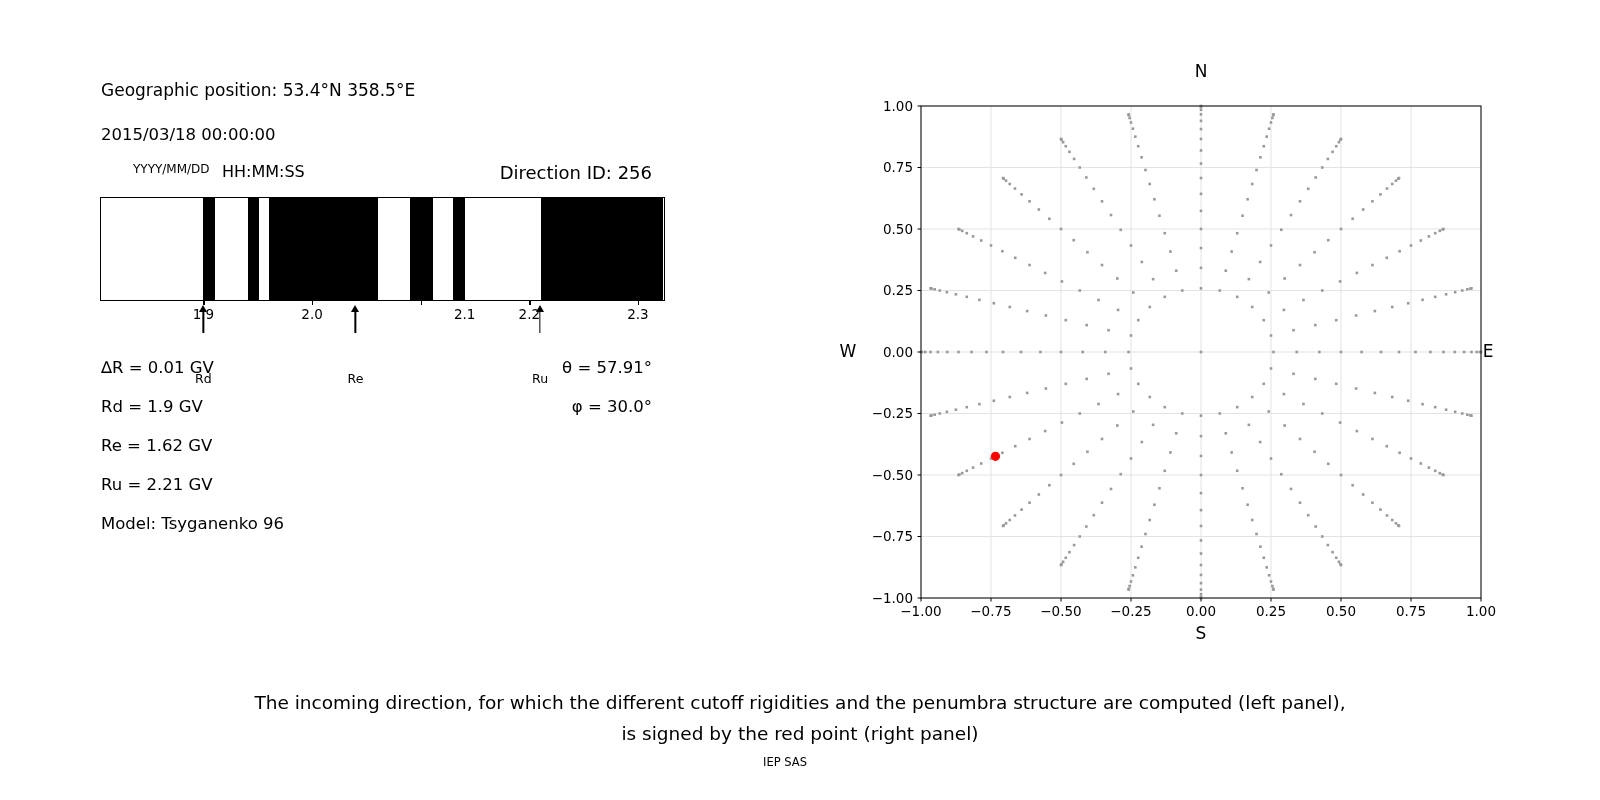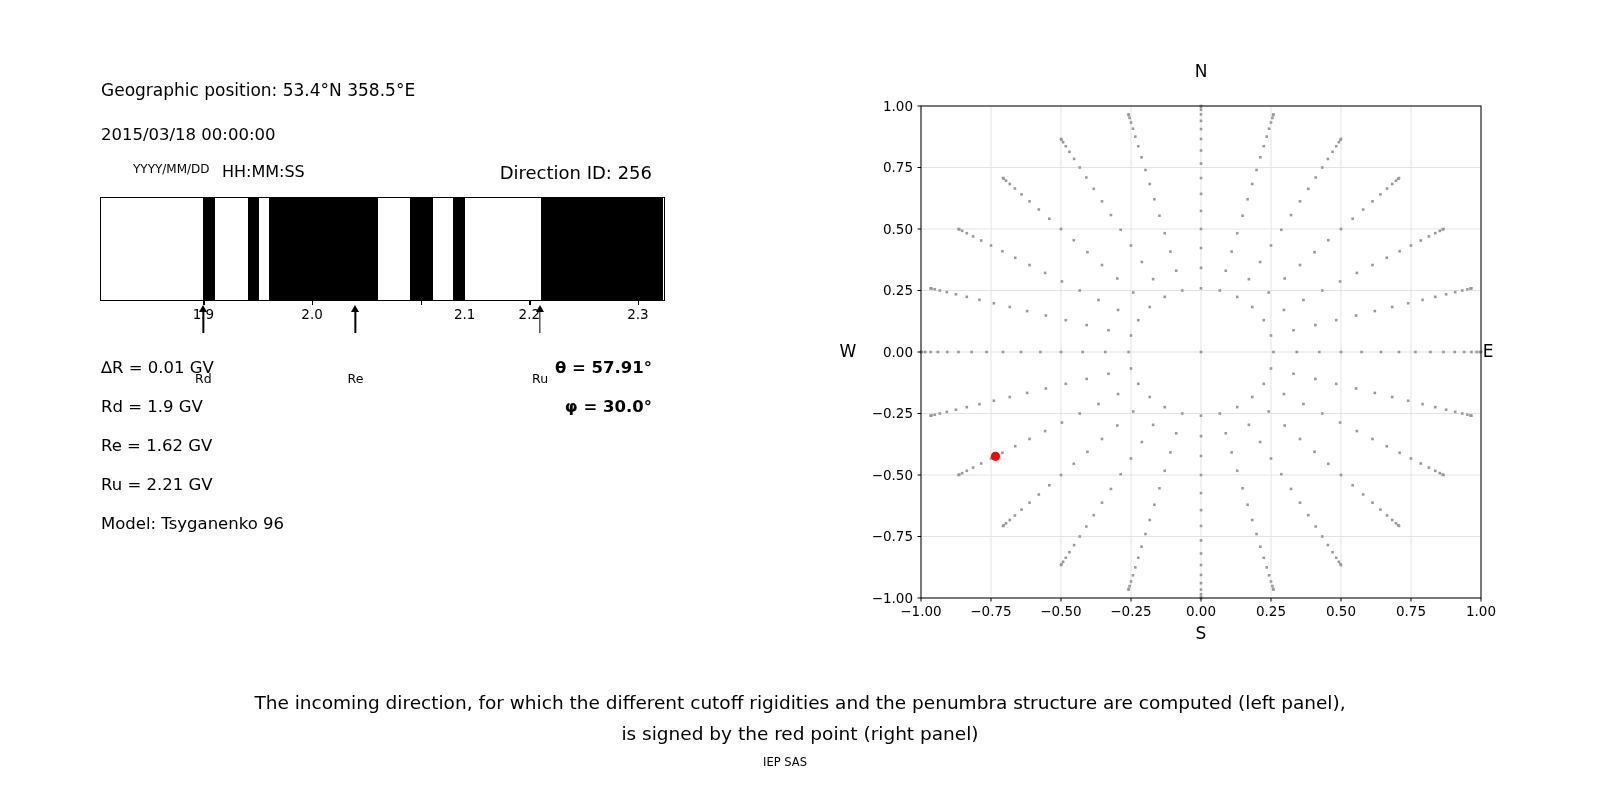--- a/index.html
+++ b/index.html
@@ -16,21 +16,21 @@
   .pen-layer{position:absolute;left:0;top:0;width:100%;height:100%;}
   .band{position:absolute;top:0;height:100%;background:#000;}
   .pen-tick{position:absolute;width:1.3px;height:4px;background:#000;top:103px;}
   .pen-tick-label{position:absolute;top:108px;font-size:13.5px;transform:translateX(-50%);}
   .arrow-head{position:absolute;top:107px;width:0;height:0;transform:translateX(-50%);
               border-left:4.5px solid transparent;border-right:4.5px solid transparent;
               border-bottom:7px solid #000;}
   .arrow-stem{position:absolute;top:113px;width:1.3px;height:22px;background:#000;transform:translateX(-50%);}
   .arrow-label{position:absolute;top:137px;font-size:12.5px;transform:translateX(-50%);margin-top:36px;}
   .vrow{left:101px;font-size:16.5px;}
-  .vrow-r{left:450px;width:202px;text-align:right;font-size:16.5px;font-weight:bold;}
+  .vrow-r{left:450px;width:202px;text-align:right;font-size:16.5px;}
   .compass{font-size:17px;transform:translate(-50%,-50%);}
   .scatter-svg{left:921px;top:106px;overflow:visible;}
   .caption{left:6px;top:687px;width:1588px;text-align:center;font-size:18.5px;line-height:31px;}
   .credit{left:0px;top:755px;width:1570px;text-align:center;font-size:11.5px;}
 </style>
 </head>
 <body>
 
 <div class="page">
 

